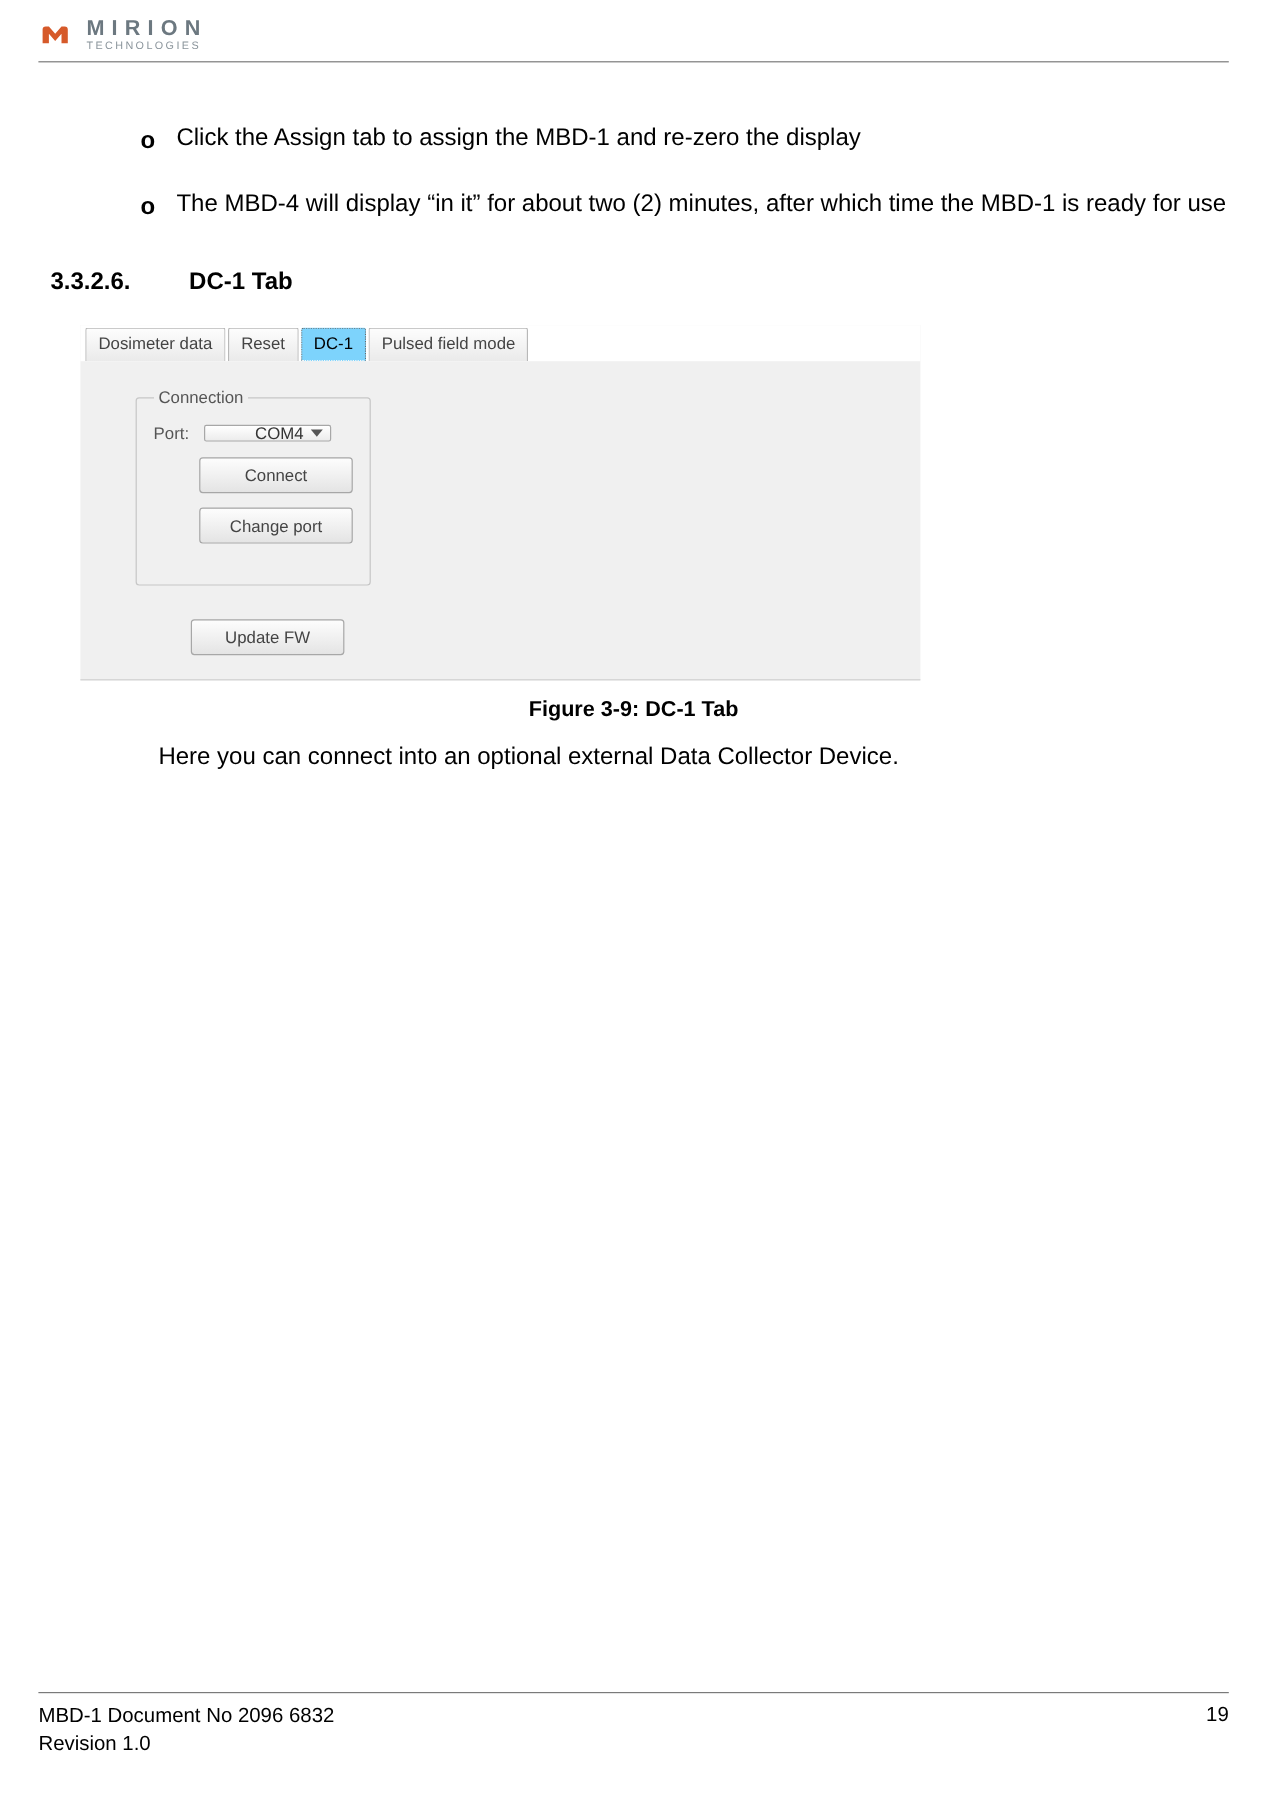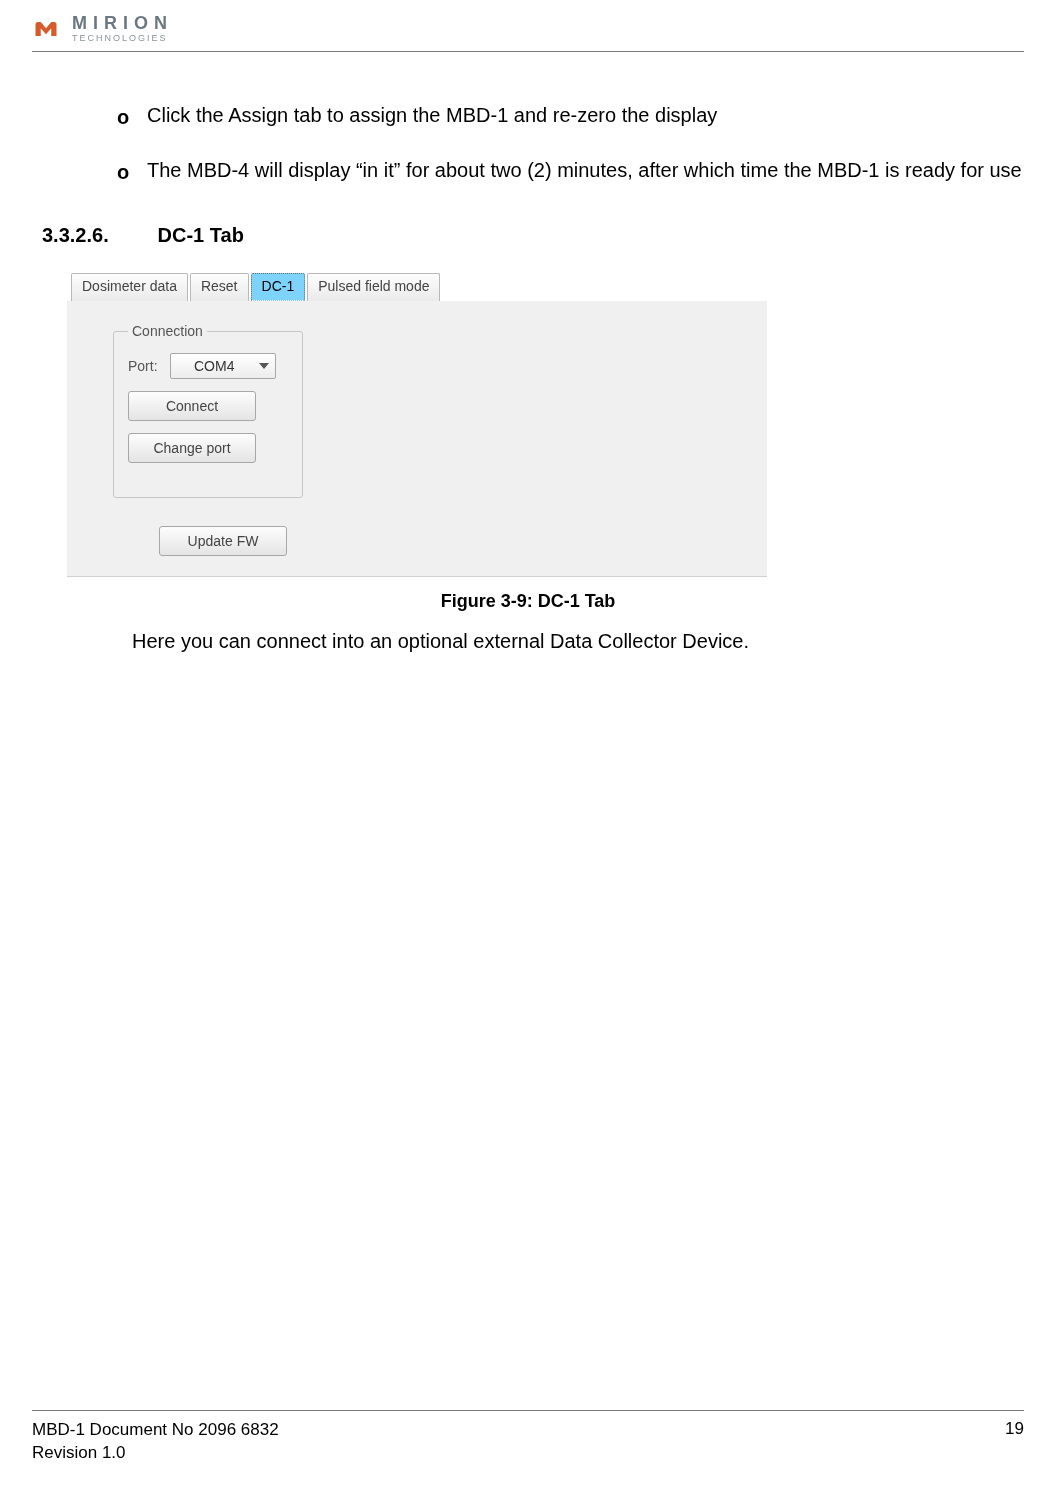--- a/index.html
+++ b/index.html
@@ -70,44 +70,46 @@
       border-radius: 3px;
       padding: 14px 14px 22px 14px;
       background: #f0f0f0;
     }
     fieldset.conn legend { padding: 0 4px; color: #555; font-size: 14px; }
     .row { display: flex; align-items: center; gap: 8px; margin-bottom: 12px; }
     .row label { color: #555; font-size: 14px; min-width: 34px; }
 
     .combo {
       position: relative;
-      width: 106px; height: 26px;
+      width: 106px; height: 14px;
       background: linear-gradient(#ffffff, #ececec);
       border: 1px solid #a7a7a7;
       border-radius: 2px;
       display: flex; align-items: center;
-      padding: 0 22px 0 23px;
+      padding: 0 22px 0 8px;
       color: #333;
+      justify-content: flex-end;
     }
     .combo .caret {
       position: absolute; right: 6px; top: 50%; transform: translateY(-50%);
       width: 0; height: 0;
       border-left: 5px solid transparent;
       border-right: 5px solid transparent;
       border-top: 6px solid #555;
     }
     .winbtn {
       display: inline-flex; align-items: center; justify-content: center;
       width: 128px; height: 30px;
       background: linear-gradient(#fdfdfd, #e4e4e4);
       border: 1px solid #a7a7a7;
       border-radius: 3px;
       color: #444;
       font-size: 14px;
       margin-bottom: 12px;
+      margin-left: 38px;
     }
     .winbtn.fw { margin: 28px 0 0 46px; width: 128px; }
 
     .caption { text-align: center; font-weight: 700; font-size: 18px; margin: 14px 0 18px 0; }
     .para { margin-left: 100px; font-size: 20px; }
 
     
     .footer {
       position: absolute;
       left: 32px; right: 32px; bottom: 30px;

